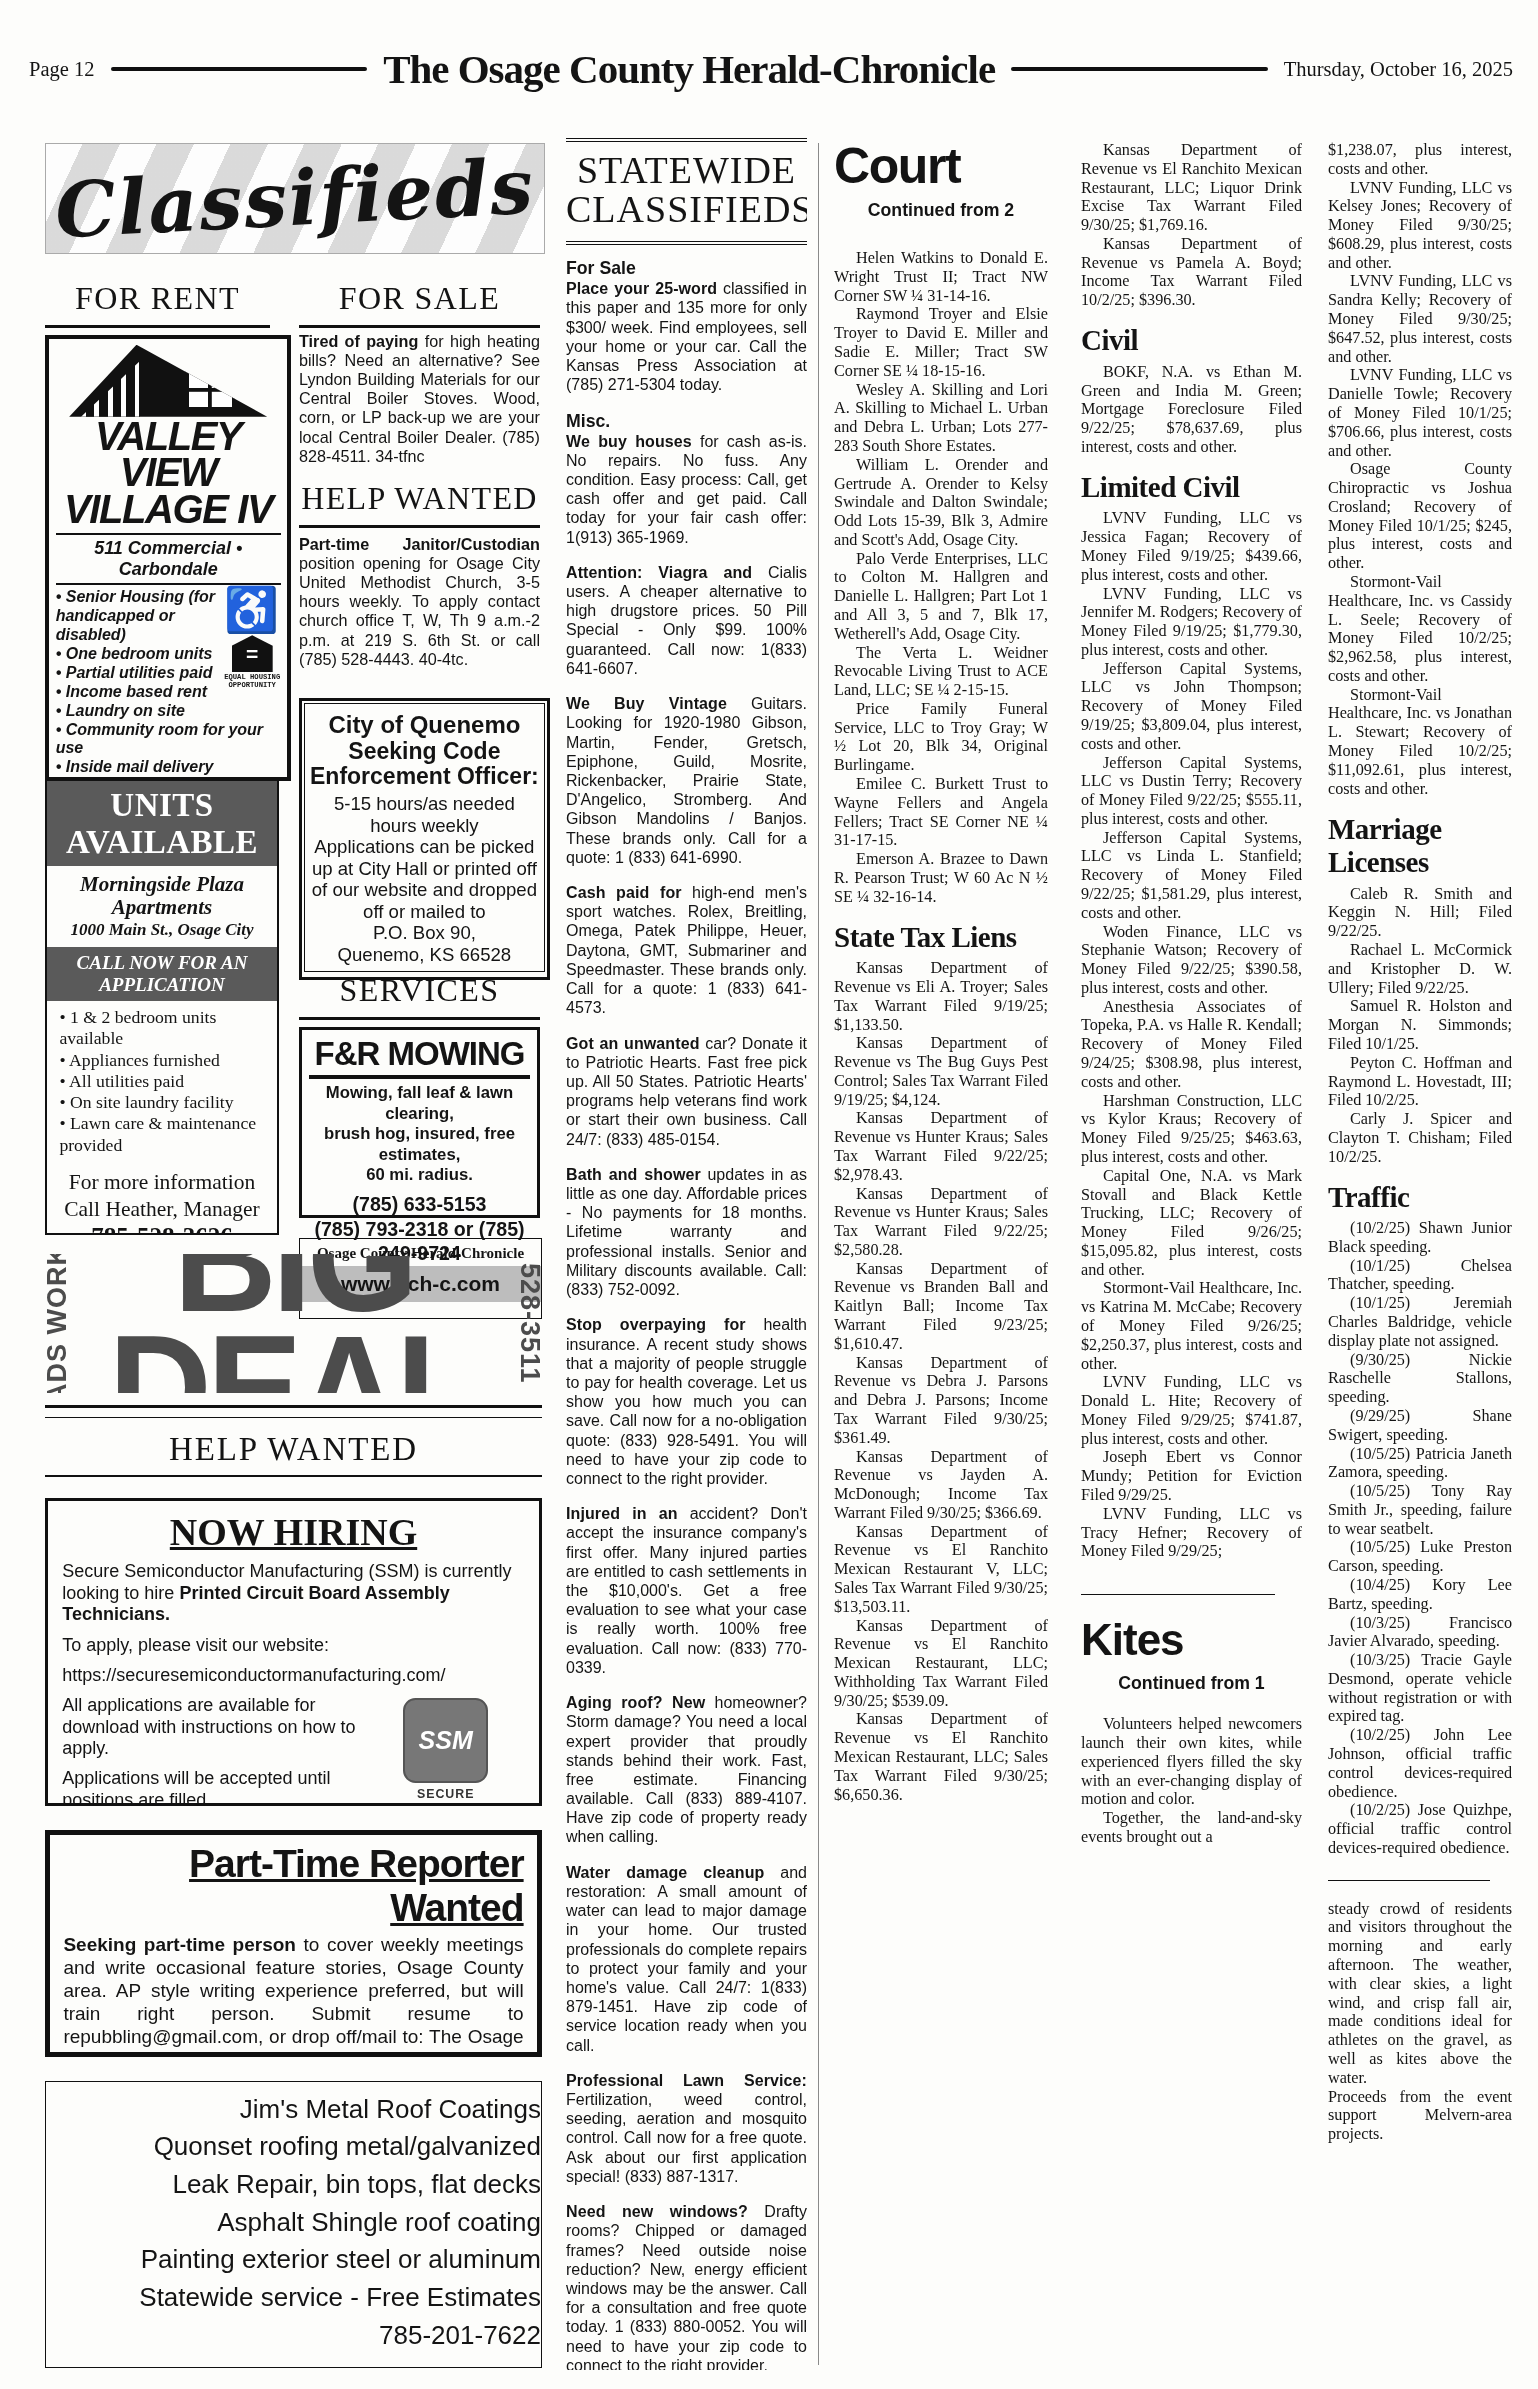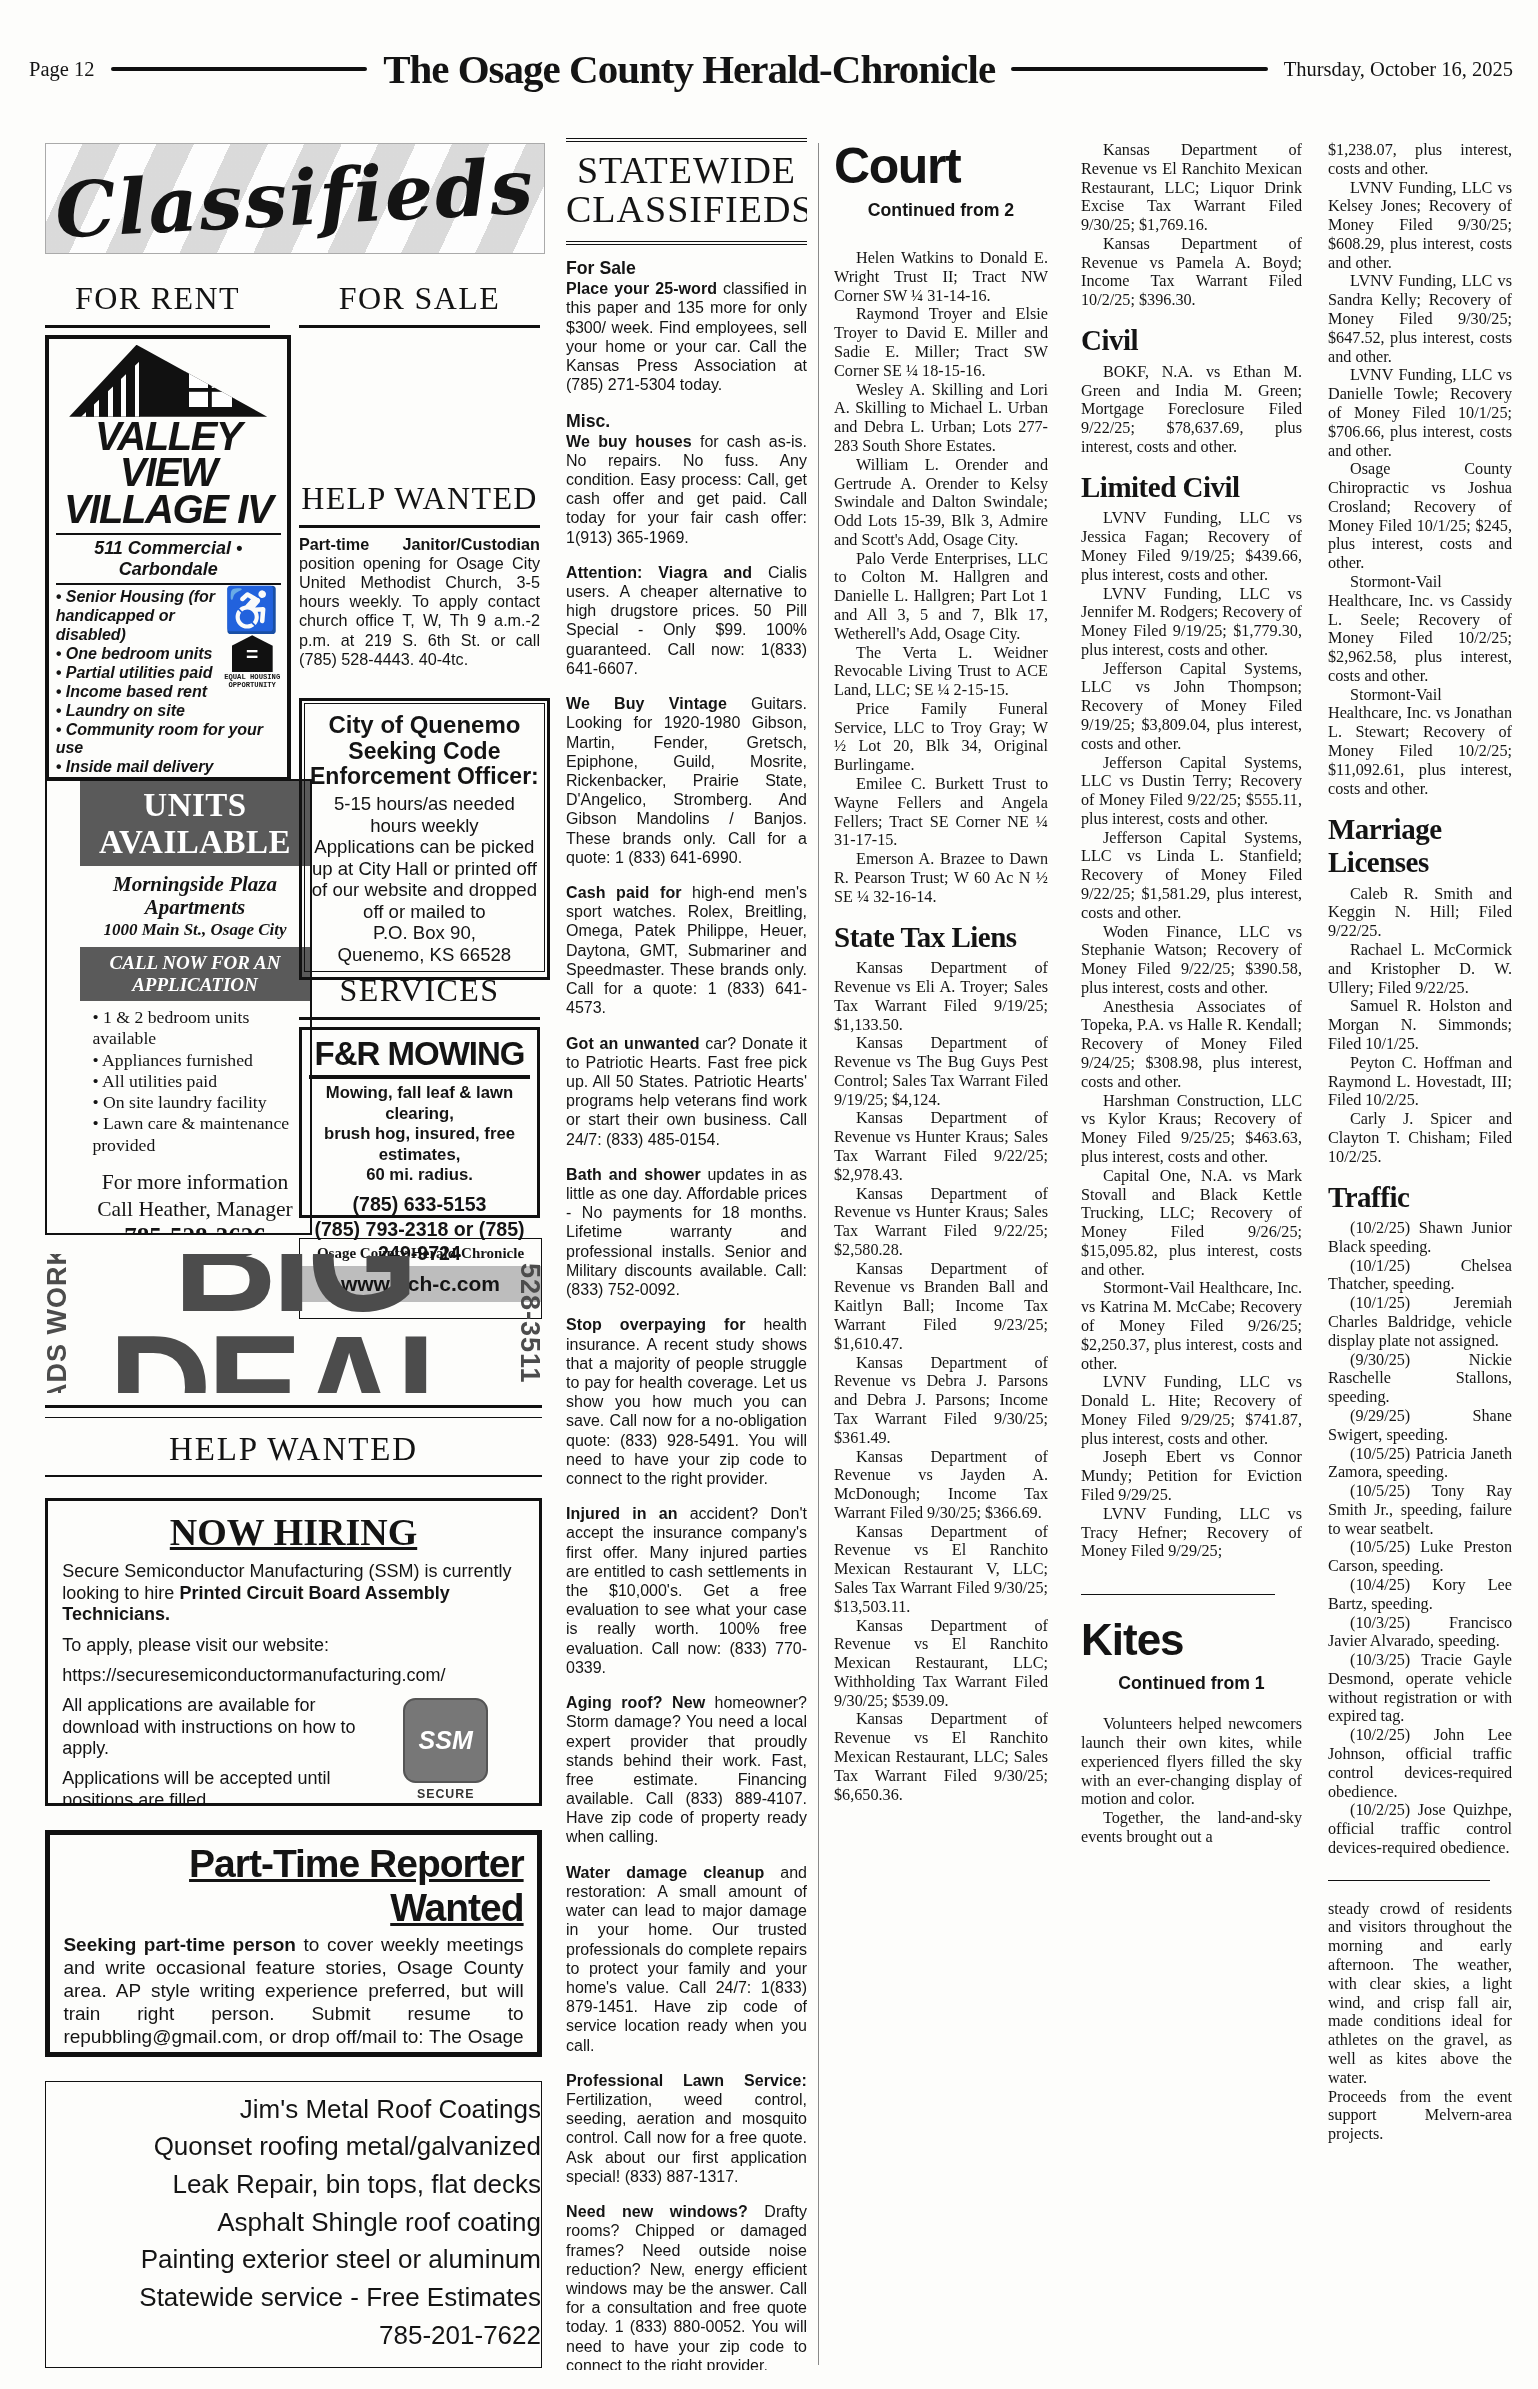--- a/index.html
+++ b/index.html
@@ -36,21 +36,21 @@
   .vv-addr{font-weight:800;font-style:italic;font-size:18px;text-align:center;border-top:2.4px solid #111;
      border-bottom:2.4px solid #111;padding:2.9px 0;margin:4.8px 0 3.8px;}
   .vv ul{margin:0;padding:0;list-style:none;font-weight:700;font-style:italic;font-size:16px;line-height:1.18;}
   .vv ul li::before{content:"• ";}
   .vv-icons{float:right;width:57px;text-align:center;}
   .wheel{font-size:44px;line-height:1;}
   .eh{width:41px;height:37px;margin:2.9px auto 0;background:#111;color:#fff;display:flex;align-items:center;
       justify-content:center;clip-path:polygon(50% 0,100% 28%,100% 100%,0 100%,0 28%);font-weight:900;font-size:21px;}
   .eh-cap{font-size:7.2px;font-weight:700;line-height:1.05;margin-top:1.9px;font-family:Liberation Mono, monospace;}
   
-  .ua{left:45px;top:779px;width:230px;height:452px;border:2.9px solid #111;overflow:hidden;padding-left:33px;}
+  .ua{left:45px;top:779px;width:230px;height:452px;border:2.9px solid #111;overflow:hidden;}
   .band{background:#5a5a5a;color:#fff;text-align:center;}
   .ua-head{font-size:33px;font-weight:bold;padding:5.7px 0;letter-spacing:0.5px;}
   .ua-name{font-style:italic;font-weight:bold;font-size:21px;text-align:center;margin:6.7px 4.8px 1px;line-height:1.1;}
   .ua-addr{font-style:italic;font-weight:bold;font-size:17px;text-align:center;}
   .ua-call{font-style:italic;font-weight:bold;font-size:19px;padding:4.8px 2.9px;margin:6.7px 0;}
   .ua ul{margin:0 0 0 12.4px;padding:0;list-style:none;font-size:17.7px;line-height:1.2;}
   .ua ul li::before{content:"• ";}
   .ua-info{font-size:21.5px;text-align:center;margin-top:13px;line-height:1.25;}
   .ua-phone{font-size:25px;font-weight:bold;text-align:center;}
   
@@ -187,20 +187,23 @@
         <li>Lawn care &amp; maintenance provided</li>
       </ul>
     <div class="ua-info">
       <span>For more information</span><br>
       <span>Call Heather, Manager</span>
     </div>
     <div class="ua-phone">785-528-3626</div>
 
   </div>
 
+  <p class="abs txt-ad" style="left:299px;top:332px;width:241px;margin:0;">
+    <b>Tired of paying</b> <span>for high heating bills? Need an alternative? See Lyndon Building Materials for our Central Boiler Stoves. Wood, corn, or LP back-up we are your local Central Boiler Dealer. (785) 828-4511. 34-tfnc</span>
+  </p>
 
   <div class="abs cat-h" style="left:299px;top:480px;width:241px;">HELP WANTED</div>
   <p class="abs txt-ad" style="left:299px;top:535px;width:241px;margin:0;">
     <b>Part-time Janitor/Custodian</b> <span>position opening for Osage City United Methodist Church, 3-5 hours weekly. To apply contact church office T, W, Th 9 a.m.-2 p.m. at 219 S. 6th St. or call (785) 528-4443. 40-4tc.</span>
   </p>
 
   <div class="abs quenemo">
     <div class="inner">
       <div class="q-t">City of Quenemo</div>
       <div class="q-s">

